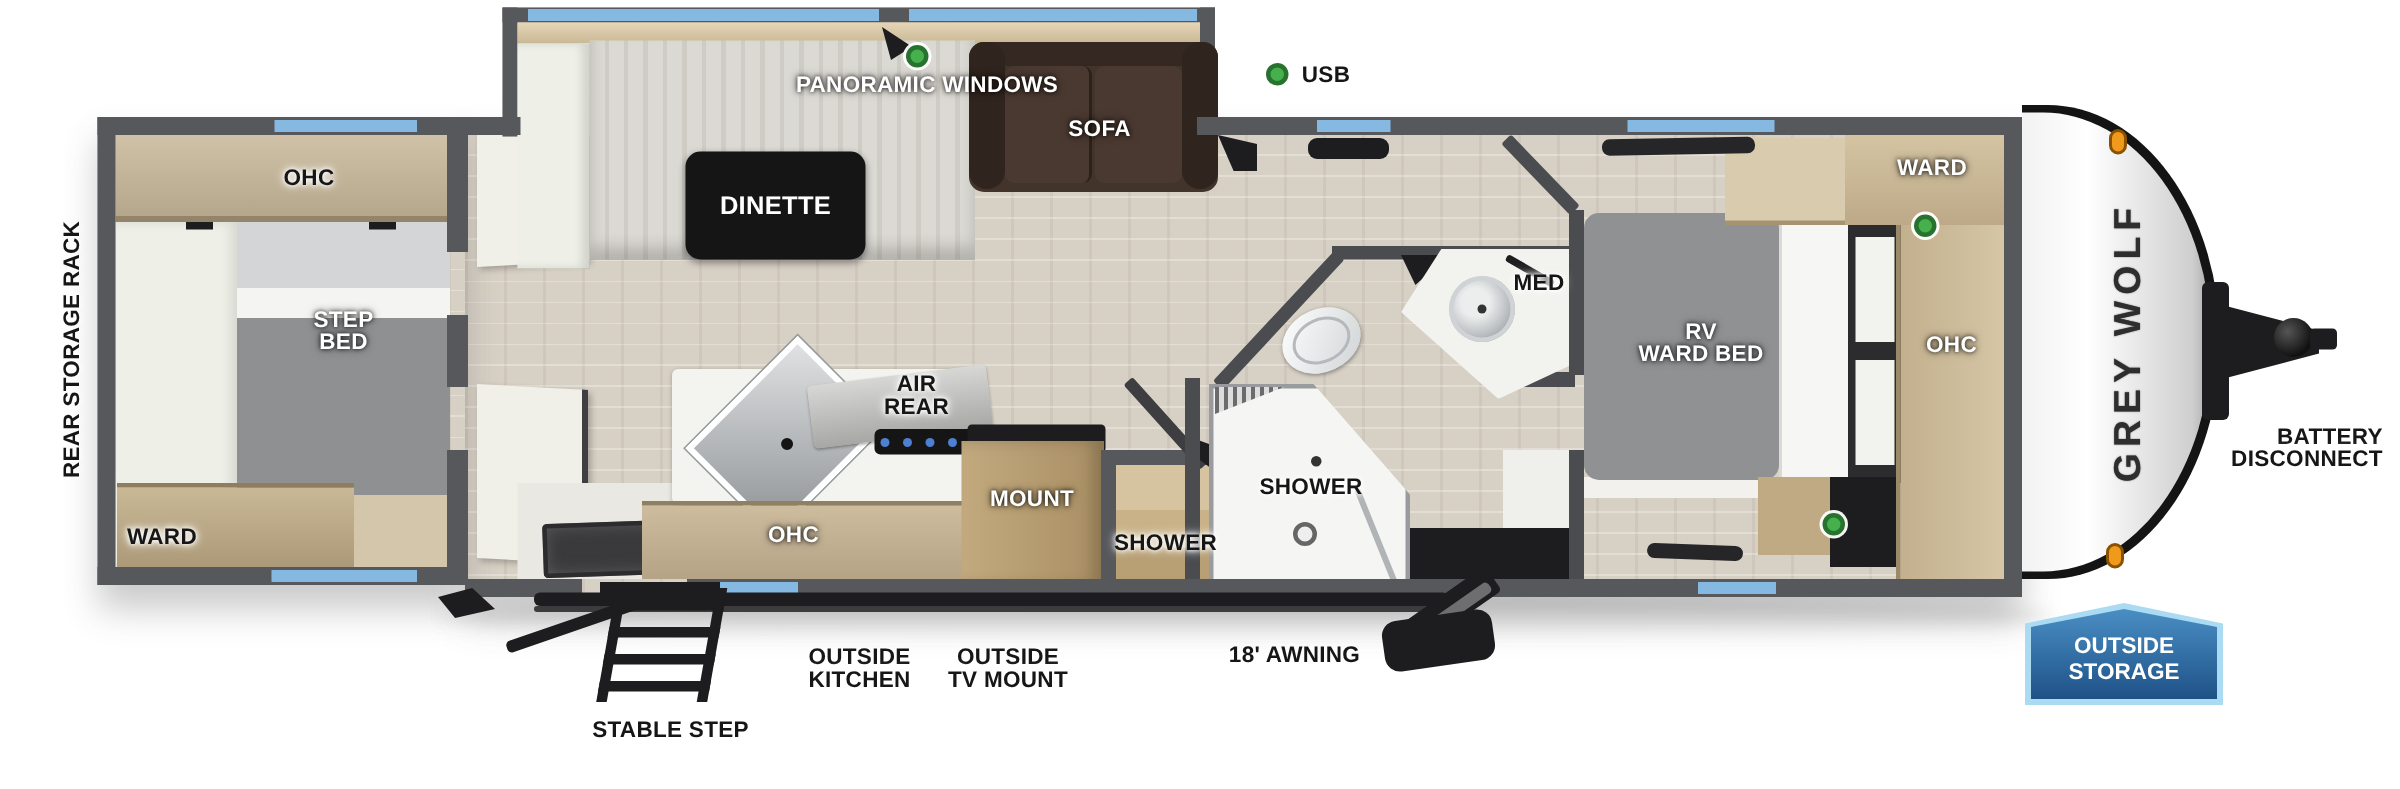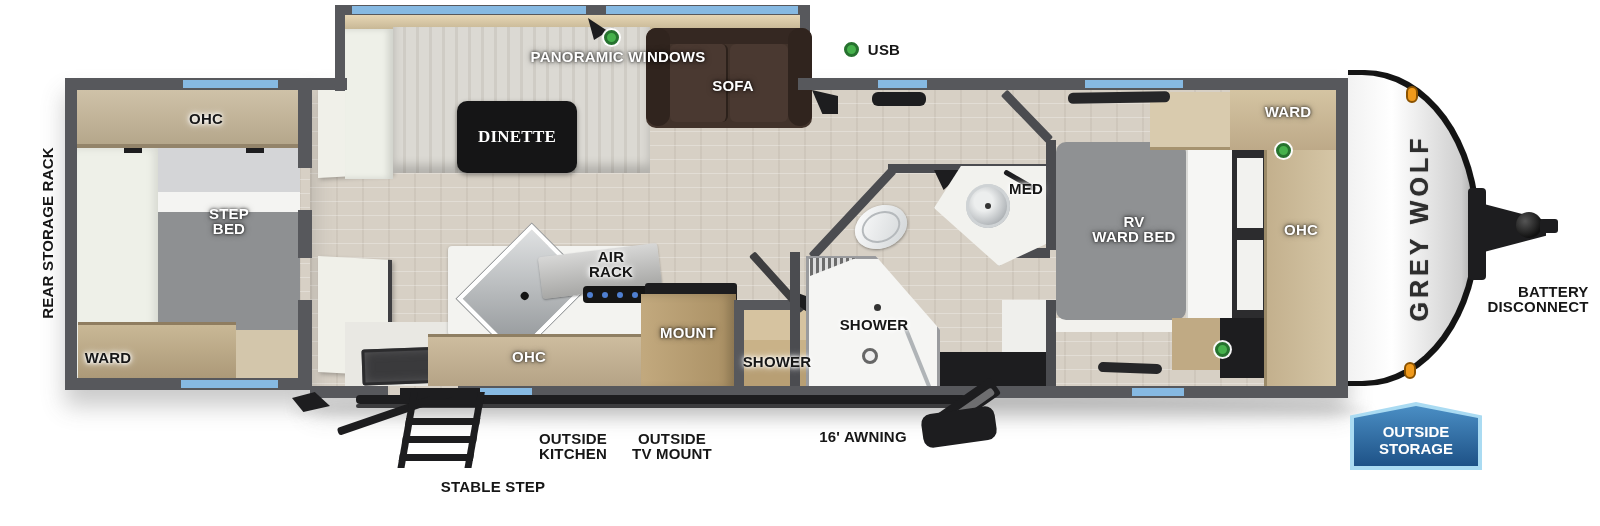--- a/index.html
+++ b/index.html
@@ -203,35 +203,35 @@
   <div class="dot" style="left:604px;top:30px;"></div>
   <div class="dot" style="left:844px;top:42px;"></div>
 
   <div class="lbl rot" style="left:48px;top:233px;white-space:nowrap;">REAR STORAGE RACK</div>
   <div class="lbl" style="left:206px;top:119px;">OHC</div>
   <div class="lbl light" style="left:229px;top:221px;">STEP
 BED</div>
   <div class="lbl" style="left:108px;top:358px;">WARD</div>
   <div class="lbl light" style="left:618px;top:57px;white-space:nowrap;">PANORAMIC WINDOWS</div>
   <div class="lbl" style="left:884px;top:50px;">USB</div>
-  <div class="lbl light" style="left:517px;top:137px;font-size:17px;text-shadow:none;font-family:Liberation Serif, serif;">DINETTE</div>
+  <div class="lbl light" style="left:517px;top:137px;font-size:17px;text-shadow:none;">DINETTE</div>
   <div class="lbl light" style="left:733px;top:86px;">SOFA</div>
   <div class="lbl" style="left:611px;top:264px;">AIR
-RACK</div>
+REAR</div>
   <div class="lbl light" style="left:529px;top:357px;">OHC</div>
   <div class="lbl light" style="left:688px;top:333px;">MOUNT</div>
   <div class="lbl" style="left:777px;top:362px;">SHOWER</div>
   <div class="lbl" style="left:874px;top:325px;">SHOWER</div>
   <div class="lbl" style="left:1026px;top:189px;">MED</div>
   <div class="lbl light" style="left:1134px;top:229px;">RV
 WARD BED</div>
   <div class="lbl light" style="left:1288px;top:112px;">WARD</div>
   <div class="lbl light" style="left:1301px;top:230px;">OHC</div>
   <div class="lbl" style="left:1538px;top:299px;text-align:right;">BATTERY
 DISCONNECT</div>
   <div class="lbl" style="left:573px;top:446px;">OUTSIDE
 KITCHEN</div>
   <div class="lbl" style="left:672px;top:446px;">OUTSIDE
 TV MOUNT</div>
-  <div class="lbl" style="left:863px;top:437px;">16' AWNING</div>
-  <div class="lbl" style="left:447px;top:487px;margin-left:46px;">STABLE STEP</div>
+  <div class="lbl" style="left:863px;top:437px;">18' AWNING</div>
+  <div class="lbl" style="left:447px;top:487px;">STABLE STEP</div>
 
 </div>
 
 </body></html>

